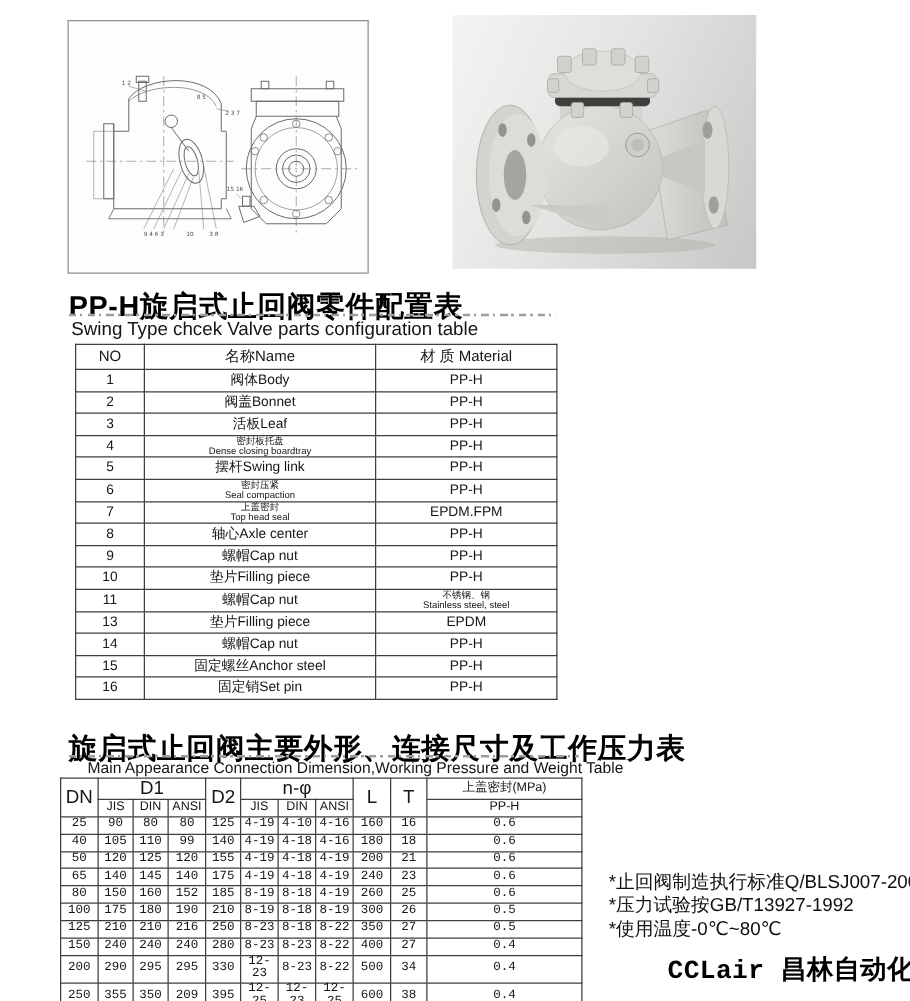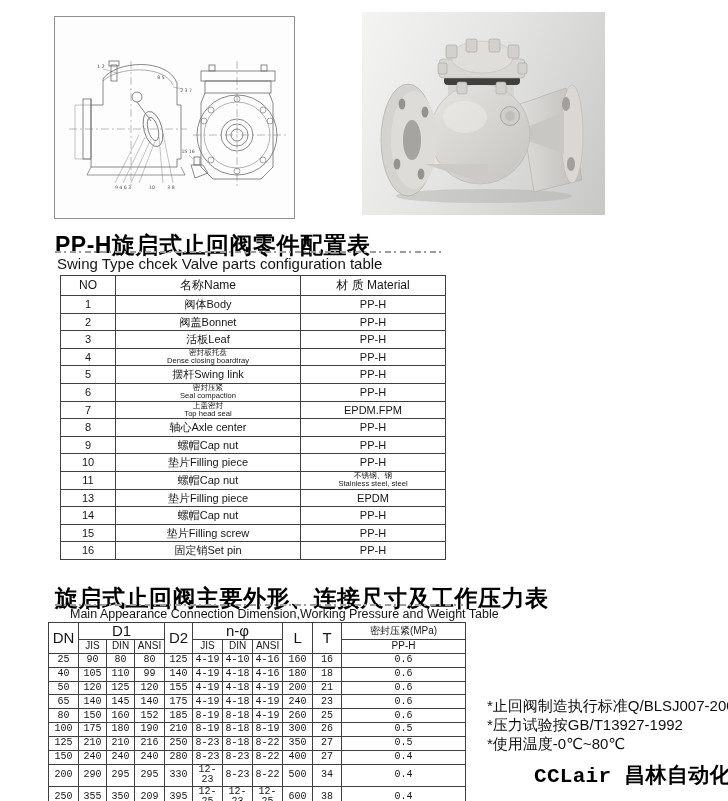--- a/index.html
+++ b/index.html
@@ -276,21 +276,21 @@
         <td>垫片Filling piece</td>
         <td>EPDM</td>
       </tr>
       <tr>
         <td>14</td>
         <td>螺帽Cap nut</td>
         <td>PP-H</td>
       </tr>
       <tr>
         <td>15</td>
-        <td>垫片Filling screw</td>
+        <td>固定螺丝Anchor steel</td>
         <td>PP-H</td>
       </tr>
       <tr>
         <td>16</td>
         <td>固定销Set pin</td>
         <td>PP-H</td>
       </tr>
     </tbody>
 </table>
 
@@ -313,21 +313,21 @@
       <col style="width:124px">
   </colgroup>
   <thead>
     <tr>
       <th rowspan="2" class="big">DN</th>
       <th colspan="3" class="big">D1</th>
       <th rowspan="2" class="big">D2</th>
       <th colspan="3" class="big">n-φ</th>
       <th rowspan="2" class="big">L</th>
       <th rowspan="2" class="big">T</th>
-      <th class="cn">密封压紧(MPa)</th>
+      <th class="cn">上盖密封(MPa)</th>
     </tr>
     <tr>
       <th>JIS</th>
       <th>DIN</th>
       <th>ANSI</th>
       <th>JIS</th>
       <th>DIN</th>
       <th>ANSI</th>
       <th>PP-H</th>
     </tr>

